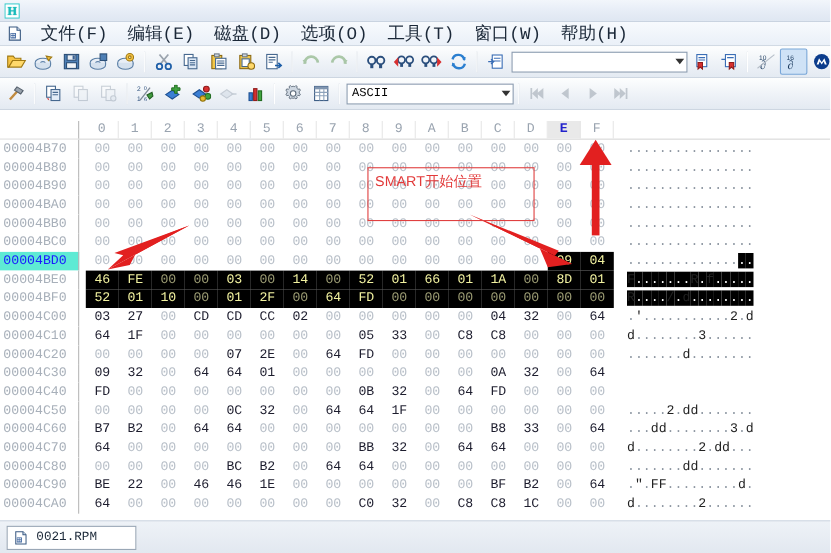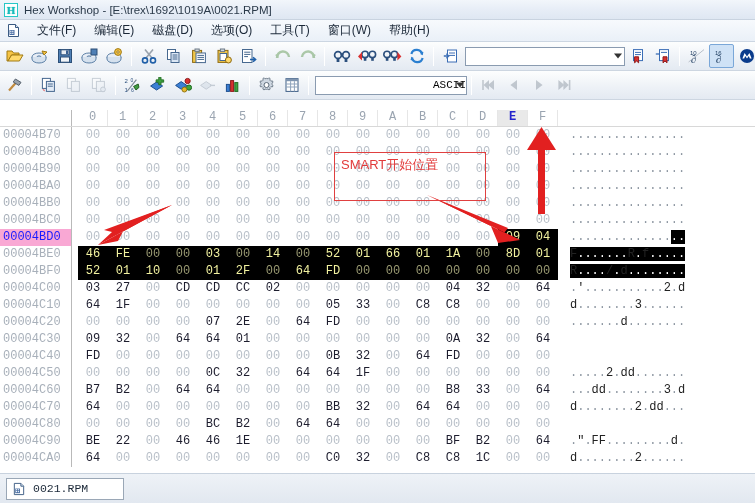--- a/index.html
+++ b/index.html
@@ -41,23 +41,23 @@
     display:flex;align-items:center;
     border-bottom:1px solid #ccd6e2;
     padding-left:2px;
   }
   #menu-doc-icon{
     width:18px;height:16px;margin:0 6px 0 2px;
     display:flex;align-items:center;justify-content:center;
   }
   .menu-item{
     padding:2px 9px;
-    font-size:12px;color:#1b2838;
+    font-size:16px;color:#1b2838;
     cursor:default;white-space:nowrap;
-    font-family:Liberation Sans, sans-serif;
+    font-family:Liberation Mono, monospace;
   }
 
   
   .toolbar{
     height:29px;
     background:linear-gradient(to bottom,#fdfefe 0%,#eef2f7 55%,#e4eaf2 100%);
     border-bottom:1px solid #cdd6e1;
     display:flex;align-items:center;
     padding:0 2px;
   }
@@ -77,21 +77,20 @@
   .combo{
     height:19px;
     border:1px solid #8a9bb0;
     background:#ffffff;
     display:flex;align-items:center;
     font-size:11px;
     font-family:"Liberation Mono", monospace;
     padding-left:4px;
     position:relative;
     flex:none;
-    justify-content:flex-end;
   }
   .combo .arrow{
     position:absolute;right:2px;top:50%;transform:translateY(-50%);
     width:0;height:0;border-left:4px solid transparent;
     border-right:4px solid transparent;border-top:5px solid #333;
   }
 
   
   #hexpane{
     position:absolute;
@@ -124,21 +123,21 @@
     height:17px;display:flex;align-items:flex-start;
     font-size:12px;line-height:17px;
   }
   .offset{
     width:72px;flex:none;color:#a8b0ba;
     padding-left:3px;
     border-right:1px solid #b9b9b9;
     background:#ffffff;
     letter-spacing:0px;
   }
-  .offset.cur{ color:#1a1aff; background:#f9a8d4;}
+  .offset.cur{ color:#1a1aff; background:#5eead4;}
   .hexcells{ display:flex; flex:none; margin-left:6px;}
   .hc{
     width:30px;text-align:center;flex:none;
   }
   .hc.z{ color:#b9c0c9; }      
   .hc.v{ color:#1d1d2e; }      
   .hc.sel{ background:#000000; color:#f2f2a0; }
   .hc.sel.z{ color:#9a9a72; }
   .ascii{
     margin-left:12px;white-space:pre;color:#8e97a2;
@@ -185,21 +184,20 @@
 </head>
 <body>
 
 <div id="titlebar">
   <div id="app-logo">
     <svg width="14" height="14" viewBox="0 0 14 14">
       <rect x="0.5" y="0.5" width="13" height="13" fill="#ffffff" stroke="#27c7c7"></rect>
       <text x="7" y="11" font-size="11" font-family="Liberation Serif, serif" font-weight="bold" fill="#18bcbc" text-anchor="middle">H</text>
     </svg>
   </div>
-  <div id="title-text">Hex Workshop - [E:\trex\1692\1019A\0021.RPM]</div>
 </div>
 
 <div id="menubar">
   <div id="menu-doc-icon">
     <svg width="15" height="15" viewBox="0 0 15 15">
       <path d="M2.5 1.5 h7 l3 3 v9 h-10 z" fill="#ffffff" stroke="#3a5a82"></path>
       <path d="M9.5 1.5 v3 h3" fill="#dbe6f3" stroke="#3a5a82"></path>
       <rect x="3.5" y="7" width="5" height="5" fill="#4a6fa5"></rect>
       <rect x="4.2" y="7.7" width="1.2" height="1.2" fill="#fff"></rect>
       <rect x="6.2" y="7.7" width="1.2" height="1.2" fill="#fff"></rect>
@@ -953,20 +951,21 @@
           <div class="hc v">64</div>
           <div class="hc v">64</div>
           <div class="hc z">00</div>
           <div class="hc z">00</div>
           <div class="hc z">00</div>
           <div class="hc z">00</div>
           <div class="hc z">00</div>
           <div class="hc z">00</div>
           <div class="hc z">00</div>
         </div>
+        <div class="ascii"><span>.</span><span>.</span><span>.</span><span>.</span><span>.</span><span>.</span><span>.</span><span class="v">d</span><span class="v">d</span><span>.</span><span>.</span><span>.</span><span>.</span><span>.</span><span>.</span><span>.</span></div>
       </div>
       <div class="hexrow">
         <div class="offset">00004C90</div>
         <div class="hexcells">
           <div class="hc v">BE</div>
           <div class="hc v">22</div>
           <div class="hc z">00</div>
           <div class="hc v">46</div>
           <div class="hc v">46</div>
           <div class="hc v">1E</div>

